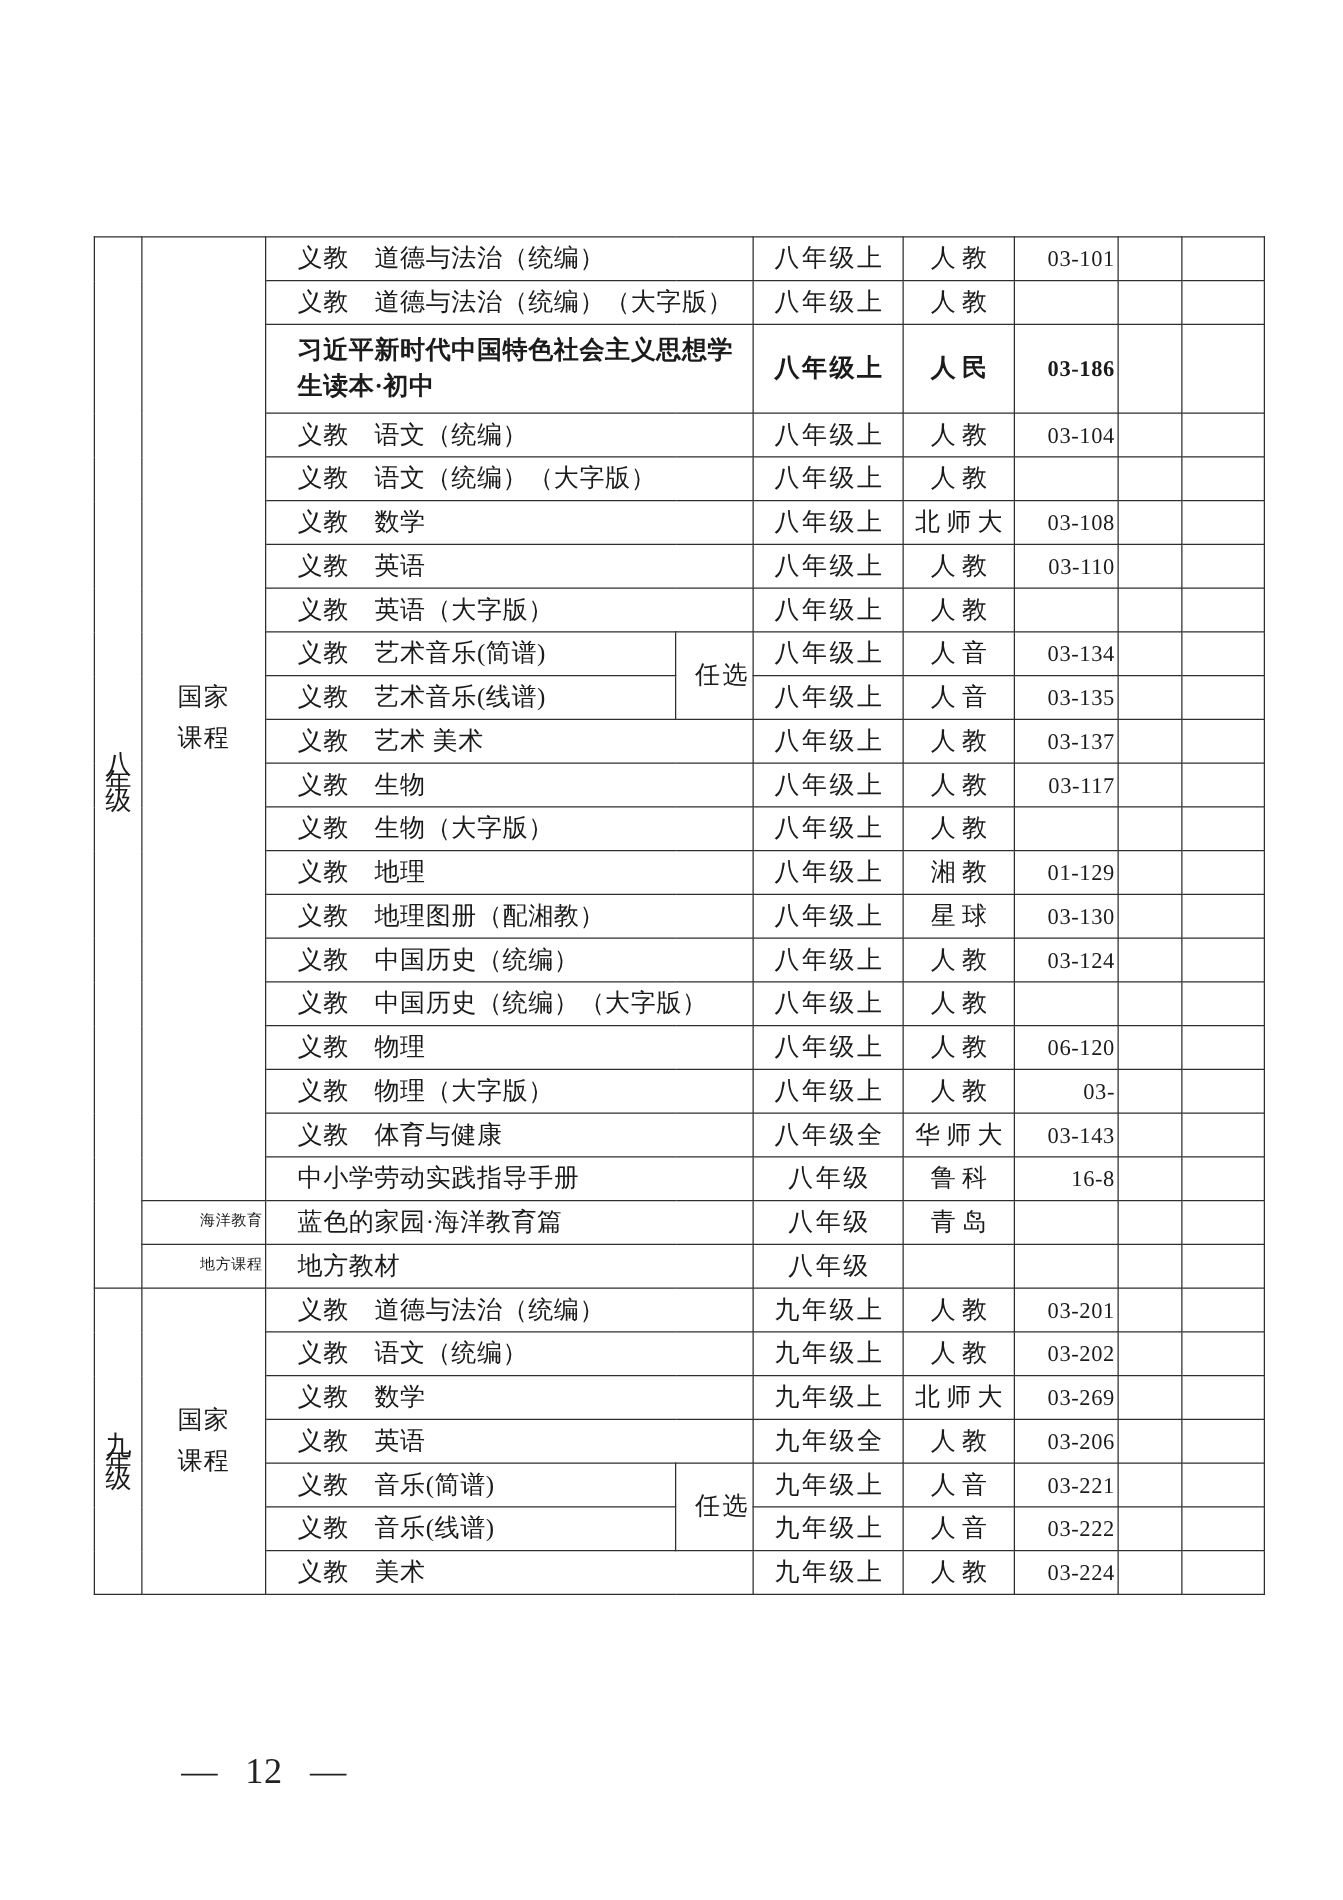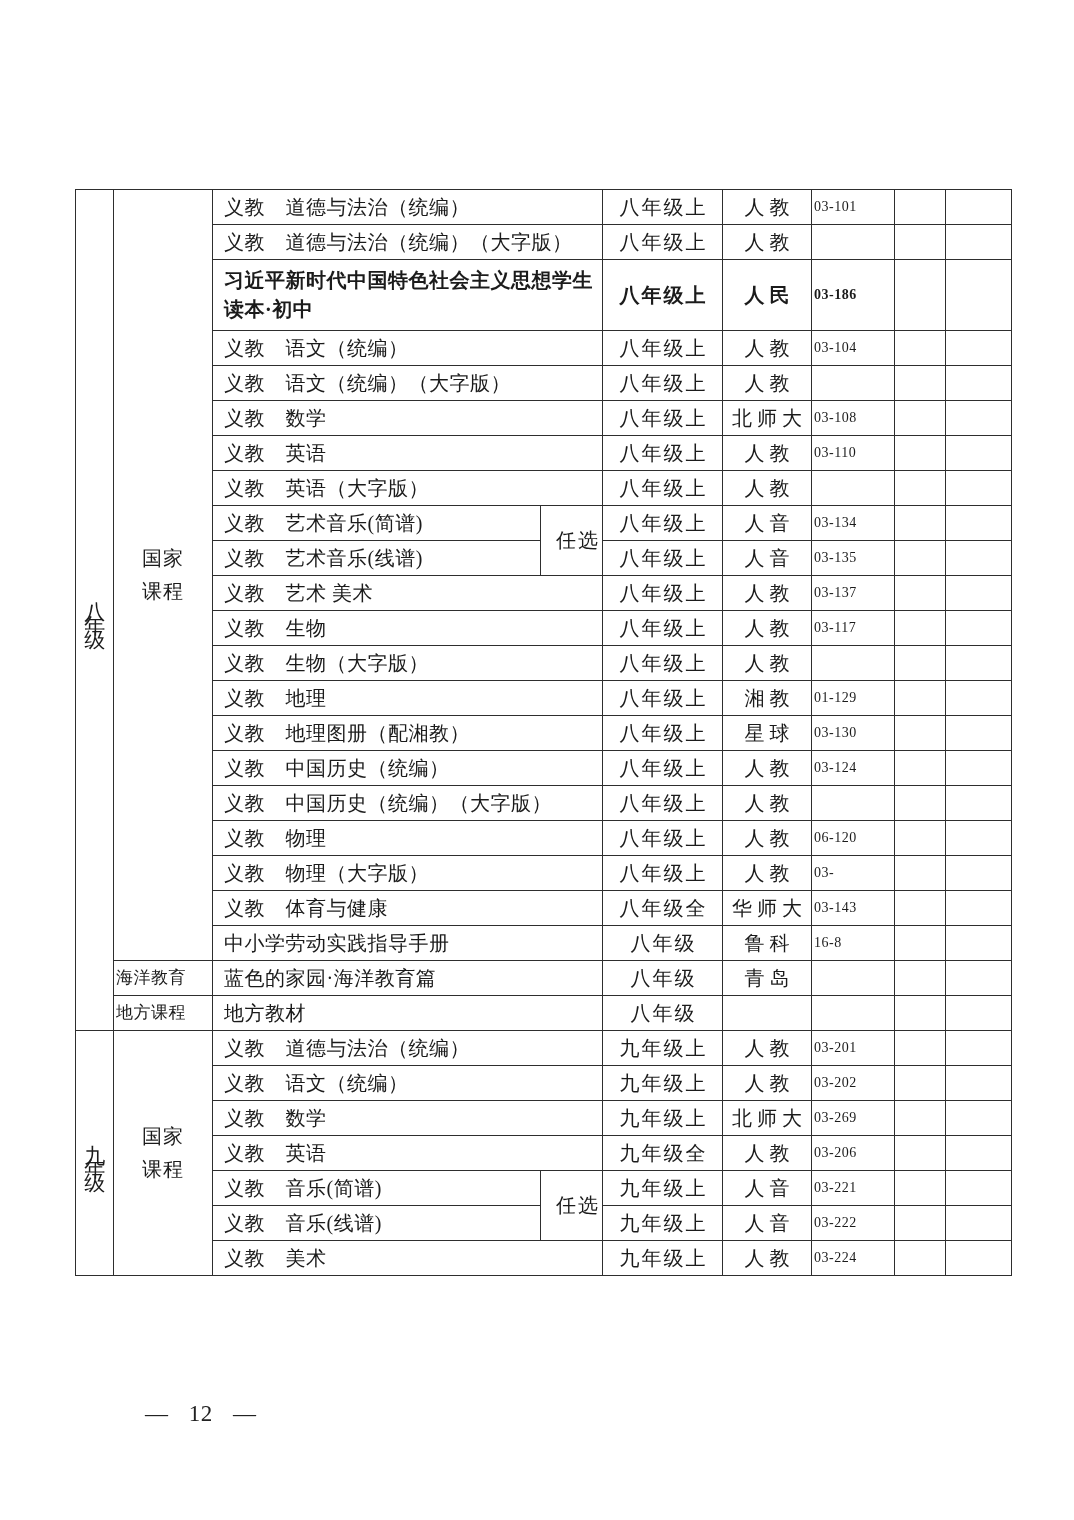--- a/index.html
+++ b/index.html
@@ -23,49 +23,49 @@
   .booklist td {
     border: 1px solid #2e2e2e;
     padding: 0 2px;
     font-size: 20px;
     line-height: 1.45;
     overflow: hidden;
     vertical-align: middle;
   }
   .booklist tr { height: 35px; }
   .booklist tr.tall { height: 71px; font-weight: bold; }
-  td.book { text-align: left; padding-left: 11px; padding-right: 6px; letter-spacing: 0.5px; }
+  td.book { text-align: left; padding-left: 25px; padding-right: 6px; letter-spacing: 0.5px; }
   td.term { text-align: center; letter-spacing: 2px; text-indent: 2px; }
   td.pub  { text-align: center; letter-spacing: 5px; text-indent: 5px; }
-  td.code { text-align: left; font-size: 14px; letter-spacing: 0.5px; }
+  td.code { text-align: right; font-size: 18px; letter-spacing: 0.5px; }
   td.grade { text-align: center; }
   .vert {
     writing-mode: vertical-rl;
     text-orientation: upright;
     letter-spacing: 14px;
     font-size: 21px;
     display: inline-block;
   }
   td.cat { text-align: center; }
   .two-line {
     display: inline-block;
     width: 46px;
     line-height: 33px;
     word-break: break-all;
     letter-spacing: 1px;
     text-align: center;
   }
-  td.cat-small { text-align: left; font-size: 17px; letter-spacing: 0.5px; }
+  td.cat-small { text-align: right; font-size: 12px; letter-spacing: 0.5px; font-family: Liberation Mono, monospace; }
   td.renxuan { text-align: right; letter-spacing: 2px; text-indent: 2px; }
   td.blank { }
   .footer {
     position: absolute;
     left: 145px;
     top: 1401px;
-    font-size: 23px;
+    font-size: 29px;
     word-spacing: 14px;
     letter-spacing: 0.5px;
     color: #222222;
   }
 </style>
 </head>
 <body>
 
 <div class="page">
 

